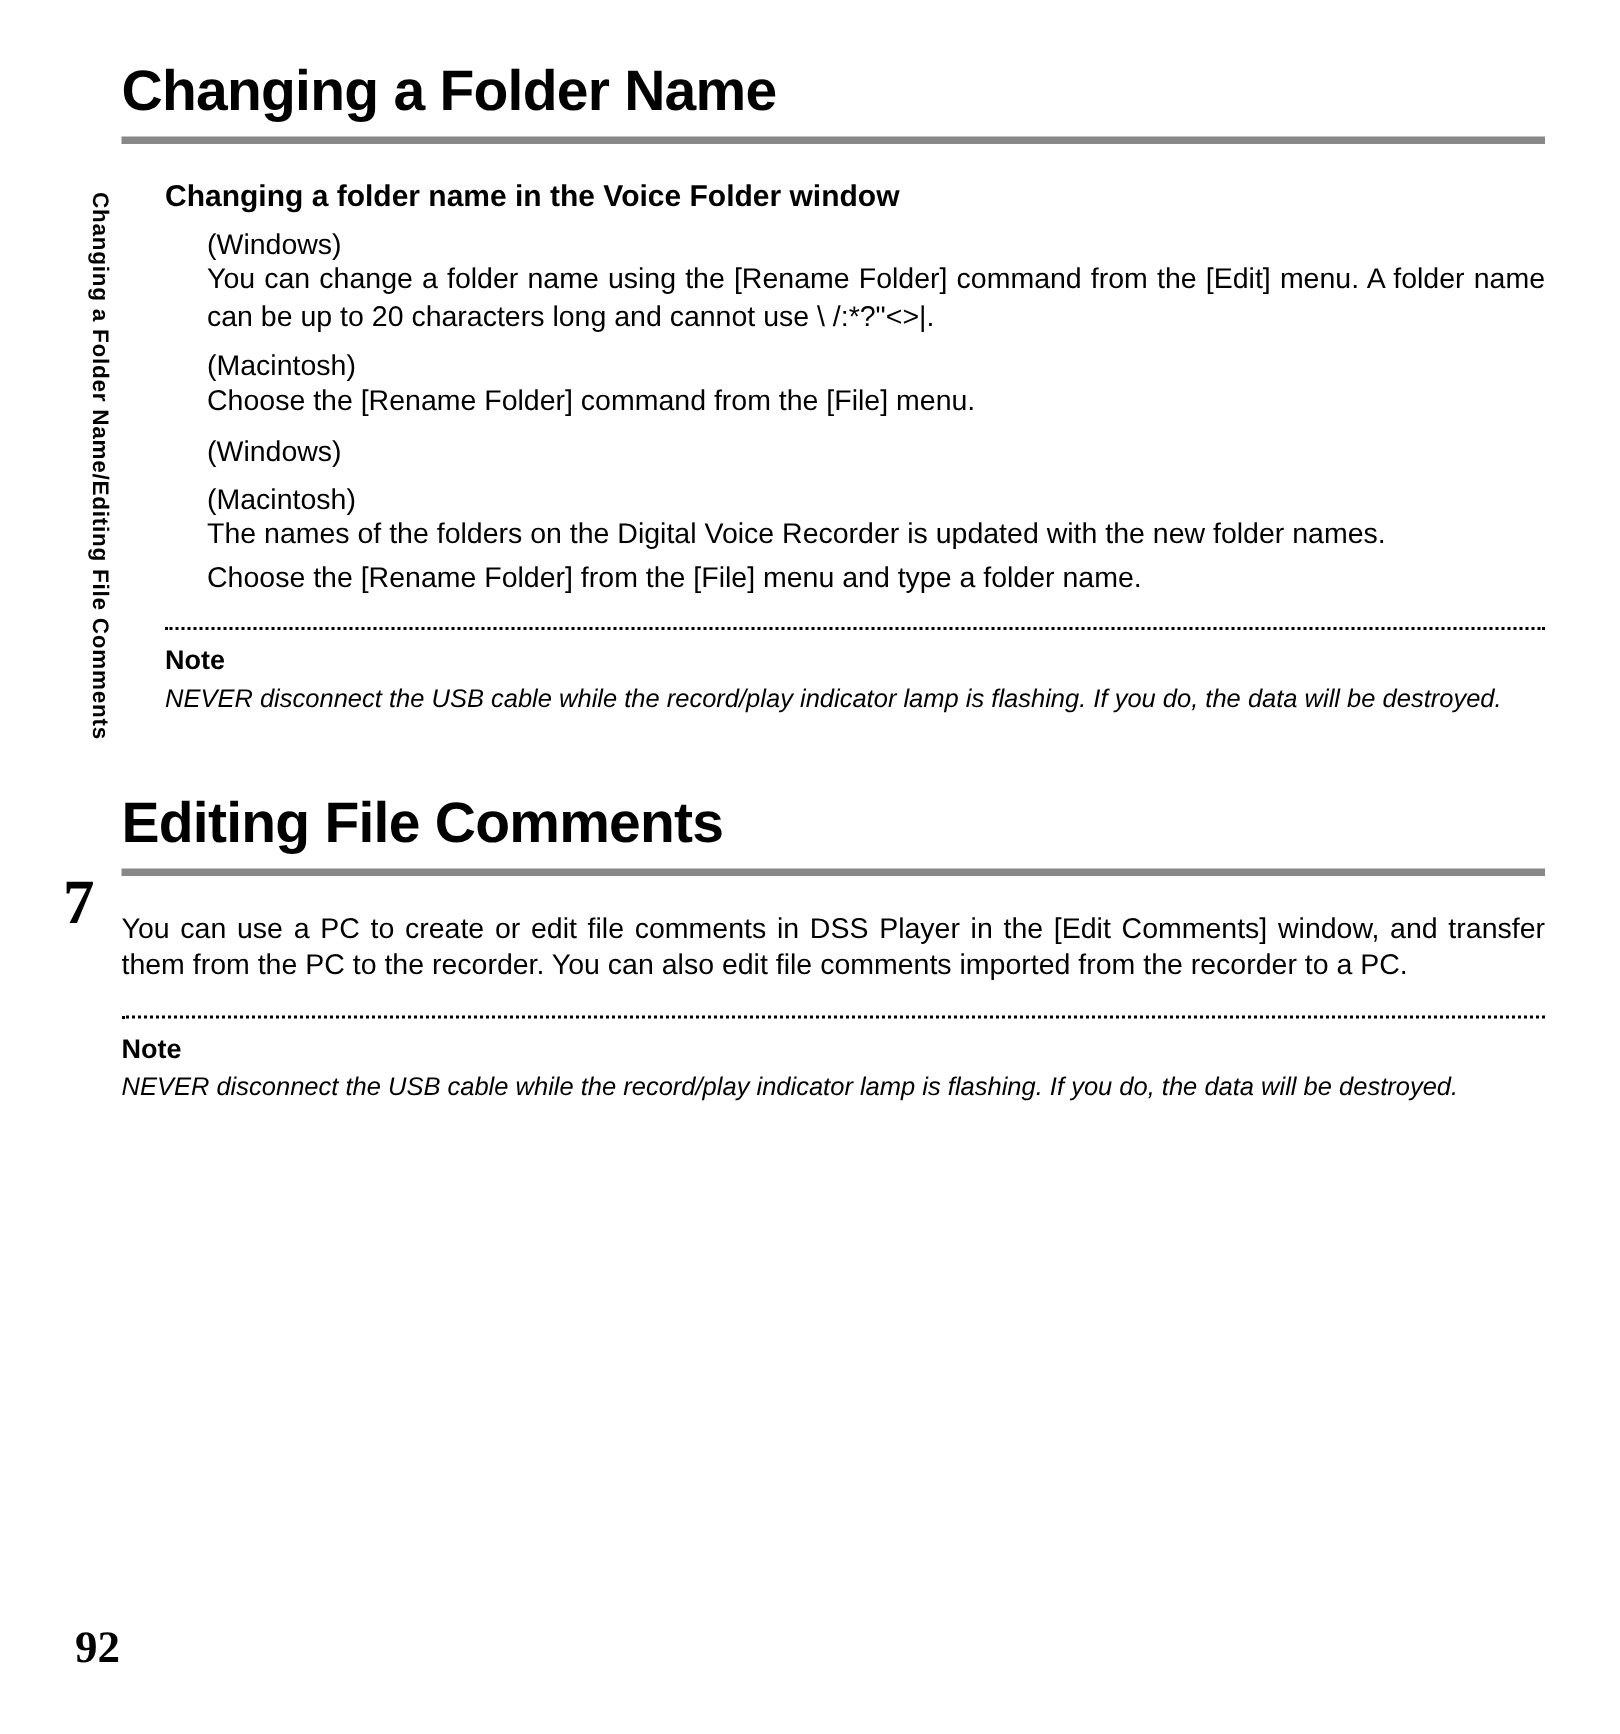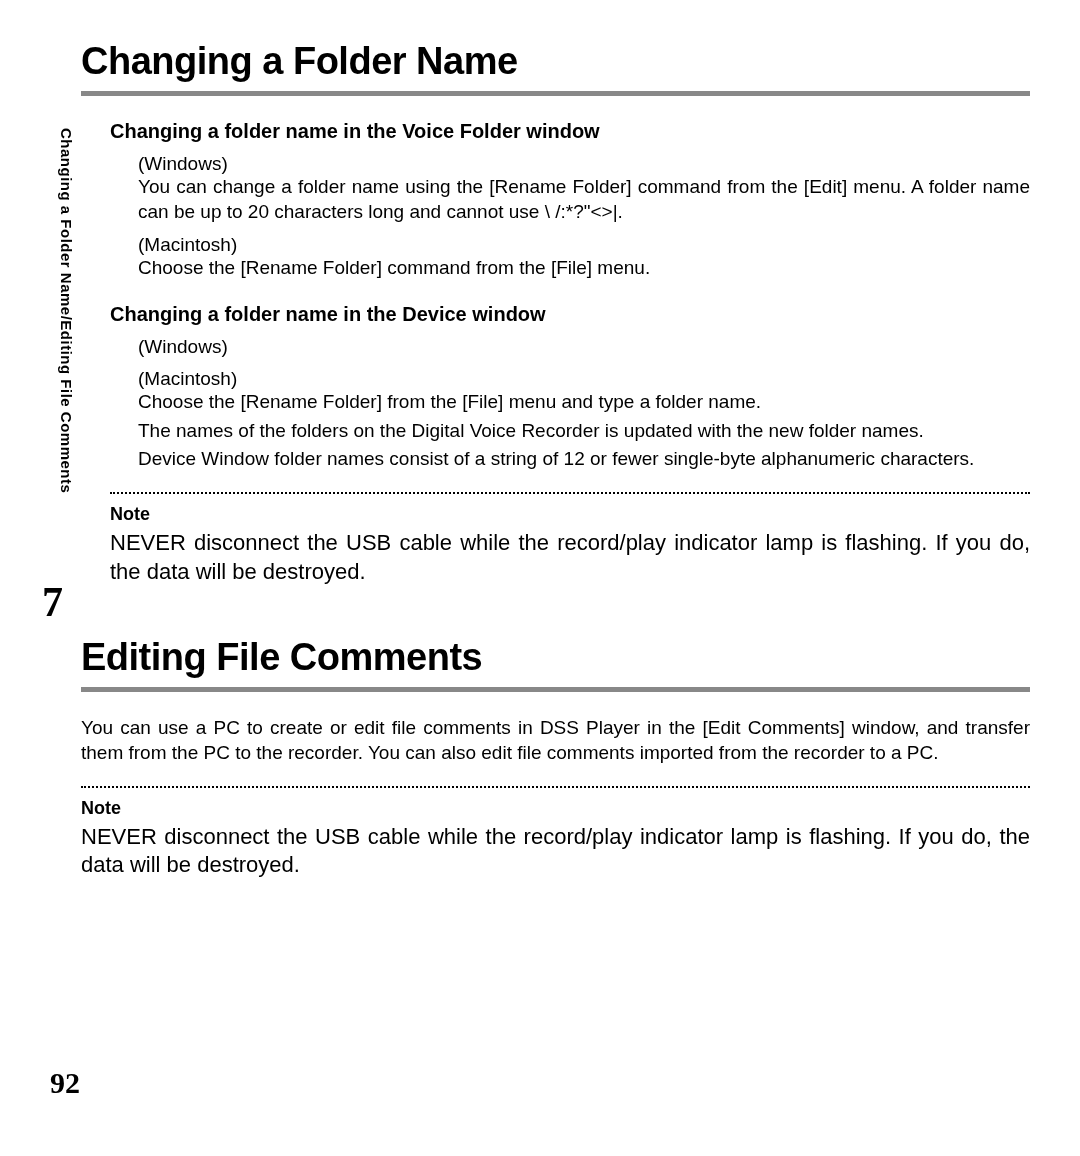--- a/index.html
+++ b/index.html
@@ -27,21 +27,21 @@
     position: absolute;
     left: 42px;
     top: 578px;
     font-size: 42px;
     font-weight: bold;
     font-family: Georgia, 'Times New Roman', serif;
   }
   .page-number {
     position: absolute;
     left: 50px;
-    bottom: 56px;
+    bottom: 40px;
     font-size: 30px;
     font-weight: bold;
     font-family: Georgia, 'Times New Roman', serif;
   }
   .content {
     margin-left: 60px;
     margin-right: 0;
   }
   .content-narrow {
     margin-left: 31px;
@@ -79,23 +79,24 @@
     border-top: 2px dotted #000;
     margin-top: 20px;
     margin-bottom: 10px;
   }
   .note-label {
     font-size: 18px;
     font-weight: bold;
     margin-bottom: 4px;
   }
   .note-text {
-    font-size: 22px;
+    font-size: 17px;
     line-height: 1.3;
     text-align: justify;
+    font-style: italic;
   }
   .section-gap { height: 50px; }
   .indent { margin-left: 28px; }
 </style>
 </head>
 <body>
 
 <div class="sidebar-text">Changing a Folder Name/Editing File Comments</div>
 <div class="chapter-number">7</div>
 <div class="page-number">92</div>
@@ -103,26 +104,24 @@
 <h1 class="content-narrow">Changing a Folder Name</h1>
 <hr class="hr-thick content-narrow">
 
 <div class="content">
   <h2>Changing a folder name in the Voice Folder window</h2>
   <div class="label indent">(Windows)</div>
   <div class="para indent">You can change a folder name using the [Rename Folder] command from the [Edit] menu. A folder name can be up to 20 characters long and cannot use \ /:*?"&lt;&gt;|.</div>
   <div class="label indent">(Macintosh)</div>
   <div class="para indent">Choose the [Rename Folder] command from the [File] menu.</div>
 
-  <h2 style="margin-top:22px">Changing a folder name in the Device window</h2>
   <div class="label indent">(Windows)</div>
   <div class="label indent">(Macintosh)</div>
+  <div class="para indent">The names of the folders on the Digital Voice Recorder is updated with the new folder names.</div>
   <div class="para indent">Choose the [Rename Folder] from the [File] menu and type a folder name.</div>
-  <div class="para indent">The names of the folders on the Digital Voice Recorder is updated with the new folder names.</div>
-  <div class="para indent">Device Window folder names consist of a string of 12 or fewer single-byte alphanumeric characters.</div>
 
   <hr class="dotted">
   <div class="note-label">Note</div>
   <div class="note-text">NEVER disconnect the USB cable while the record/play indicator lamp is flashing. If you do, the data will be destroyed.</div>
 </div>
 
 <div class="section-gap"></div>
 
 <h1 class="content-narrow">Editing File Comments</h1>
 <hr class="hr-thick content-narrow">

